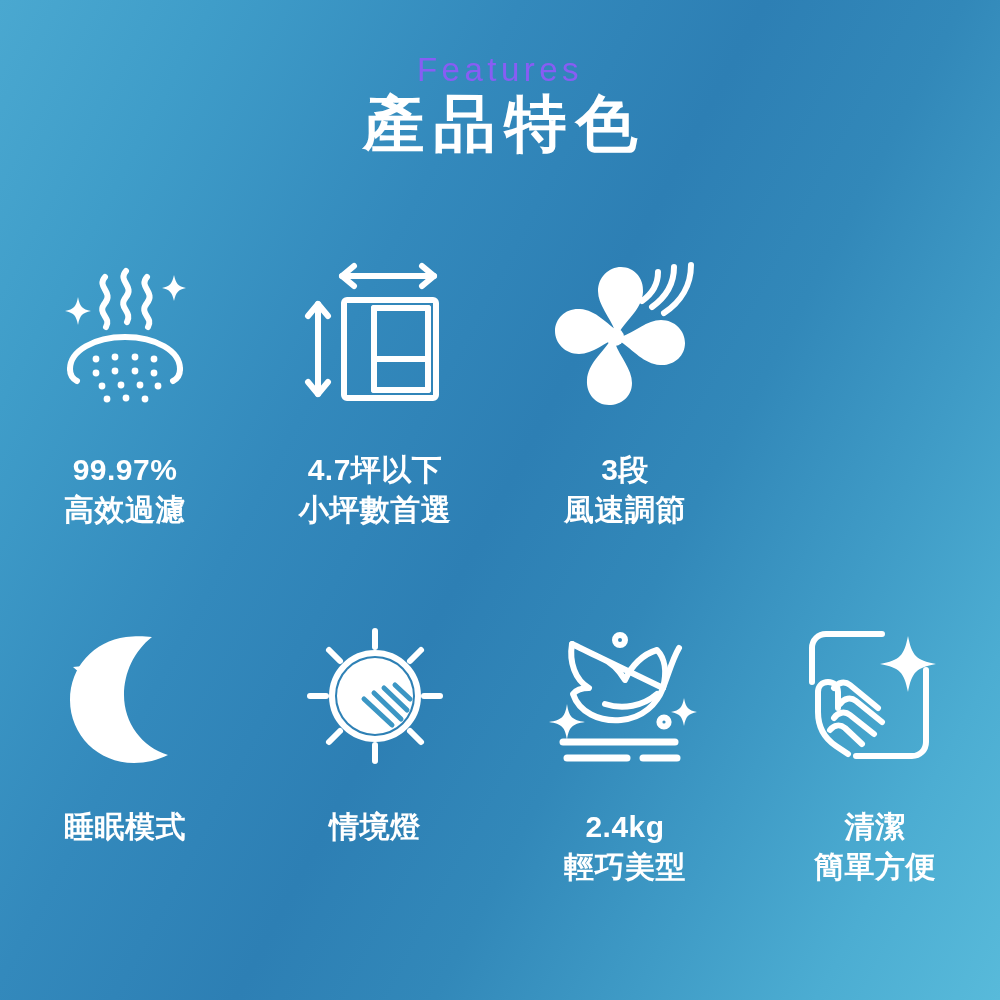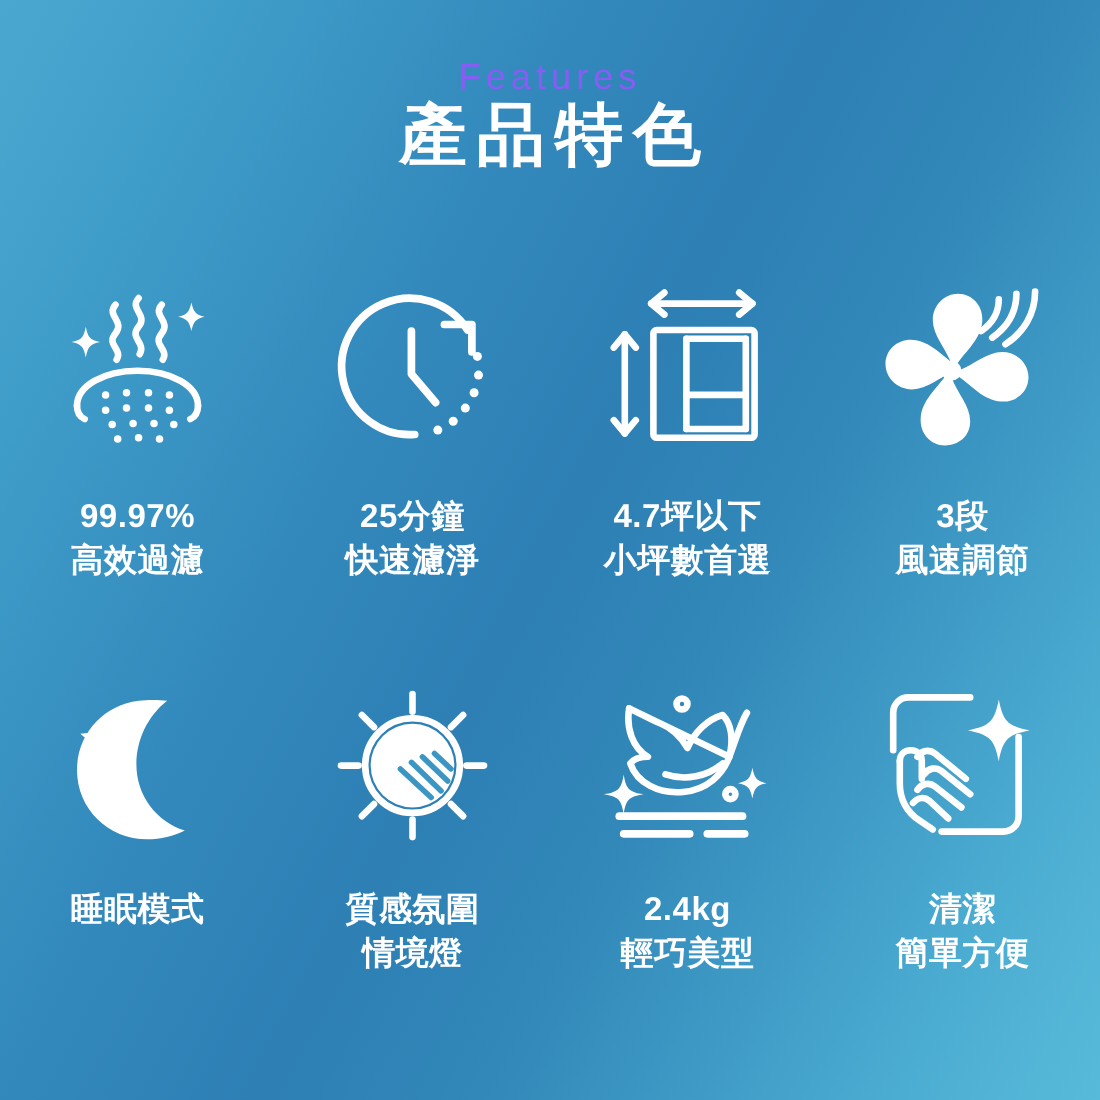--- a/index.html
+++ b/index.html
@@ -160,45 +160,20 @@
               <circle cx="95" cy="140" r="3.4"></circle>
             </g>
           </svg>
         </div>
         <div class="labels">
           <div class="label-primary">99.97%</div>
           <div class="label-secondary">高效過濾</div>
         </div>
       </div>
 
-      <div class="cell">
-        <div class="icon-box">
-          <svg width="140" height="142" viewBox="0 0 140 142" fill="none" stroke="#ffffff" stroke-width="7" stroke-linecap="round" stroke-linejoin="round">
-
-            <path d="M72 133 A62 62 0 1 1 120 38"></path>
-
-            <path d="M99 33 L124 33 L124 58"></path>
-
-            <g fill="#ffffff" stroke="none">
-              <circle cx="129" cy="62" r="4.1"></circle>
-              <circle cx="130" cy="79" r="4.1"></circle>
-              <circle cx="126" cy="95" r="4.1"></circle>
-              <circle cx="118" cy="109" r="4.1"></circle>
-              <circle cx="107" cy="121" r="4.1"></circle>
-              <circle cx="93" cy="129" r="4.1"></circle>
-            </g>
-
-            <path d="M69 39 L69 78 L91 104"></path>
-          </svg>
-        </div>
-        <div class="labels">
-          <div class="label-primary">25分鐘</div>
-          <div class="label-secondary">快速濾淨</div>
-        </div>
-      </div>
 
       <div class="cell">
         <div class="icon-box">
           <svg width="142" height="146" viewBox="0 0 142 146" fill="none" stroke="#ffffff" stroke-width="6" stroke-linecap="round" stroke-linejoin="round">
 
             <path d="M38 16 L130 16"></path>
             <path d="M50 6 L38 16 L50 26"></path>
             <path d="M118 6 L130 16 L118 26"></path>
 
             <path d="M14 44 L14 134"></path>
@@ -285,21 +260,20 @@
               <path d="M6 71 L22 71"></path>
               <path d="M120 71 L136 71"></path>
               <path d="M25 25 L36 36"></path>
               <path d="M106 106 L117 117"></path>
               <path d="M117 25 L106 36"></path>
               <path d="M36 106 L25 117"></path>
             </g>
           </svg>
         </div>
         <div class="labels">
-          <div class="label-primary">質感氛圍</div>
           <div class="label-secondary">情境燈</div>
         </div>
       </div>
 
       <div class="cell">
         <div class="icon-box">
           <svg width="160" height="140" viewBox="0 0 160 140" fill="none" stroke="#ffffff" stroke-width="6" stroke-linecap="round" stroke-linejoin="round">
 
             <path d="M27 18 C24 36 30 54 44 62 C36 62 31 64 28 68
                      C34 86 54 96 76 94 C98 92 112 78 118 62"></path>

